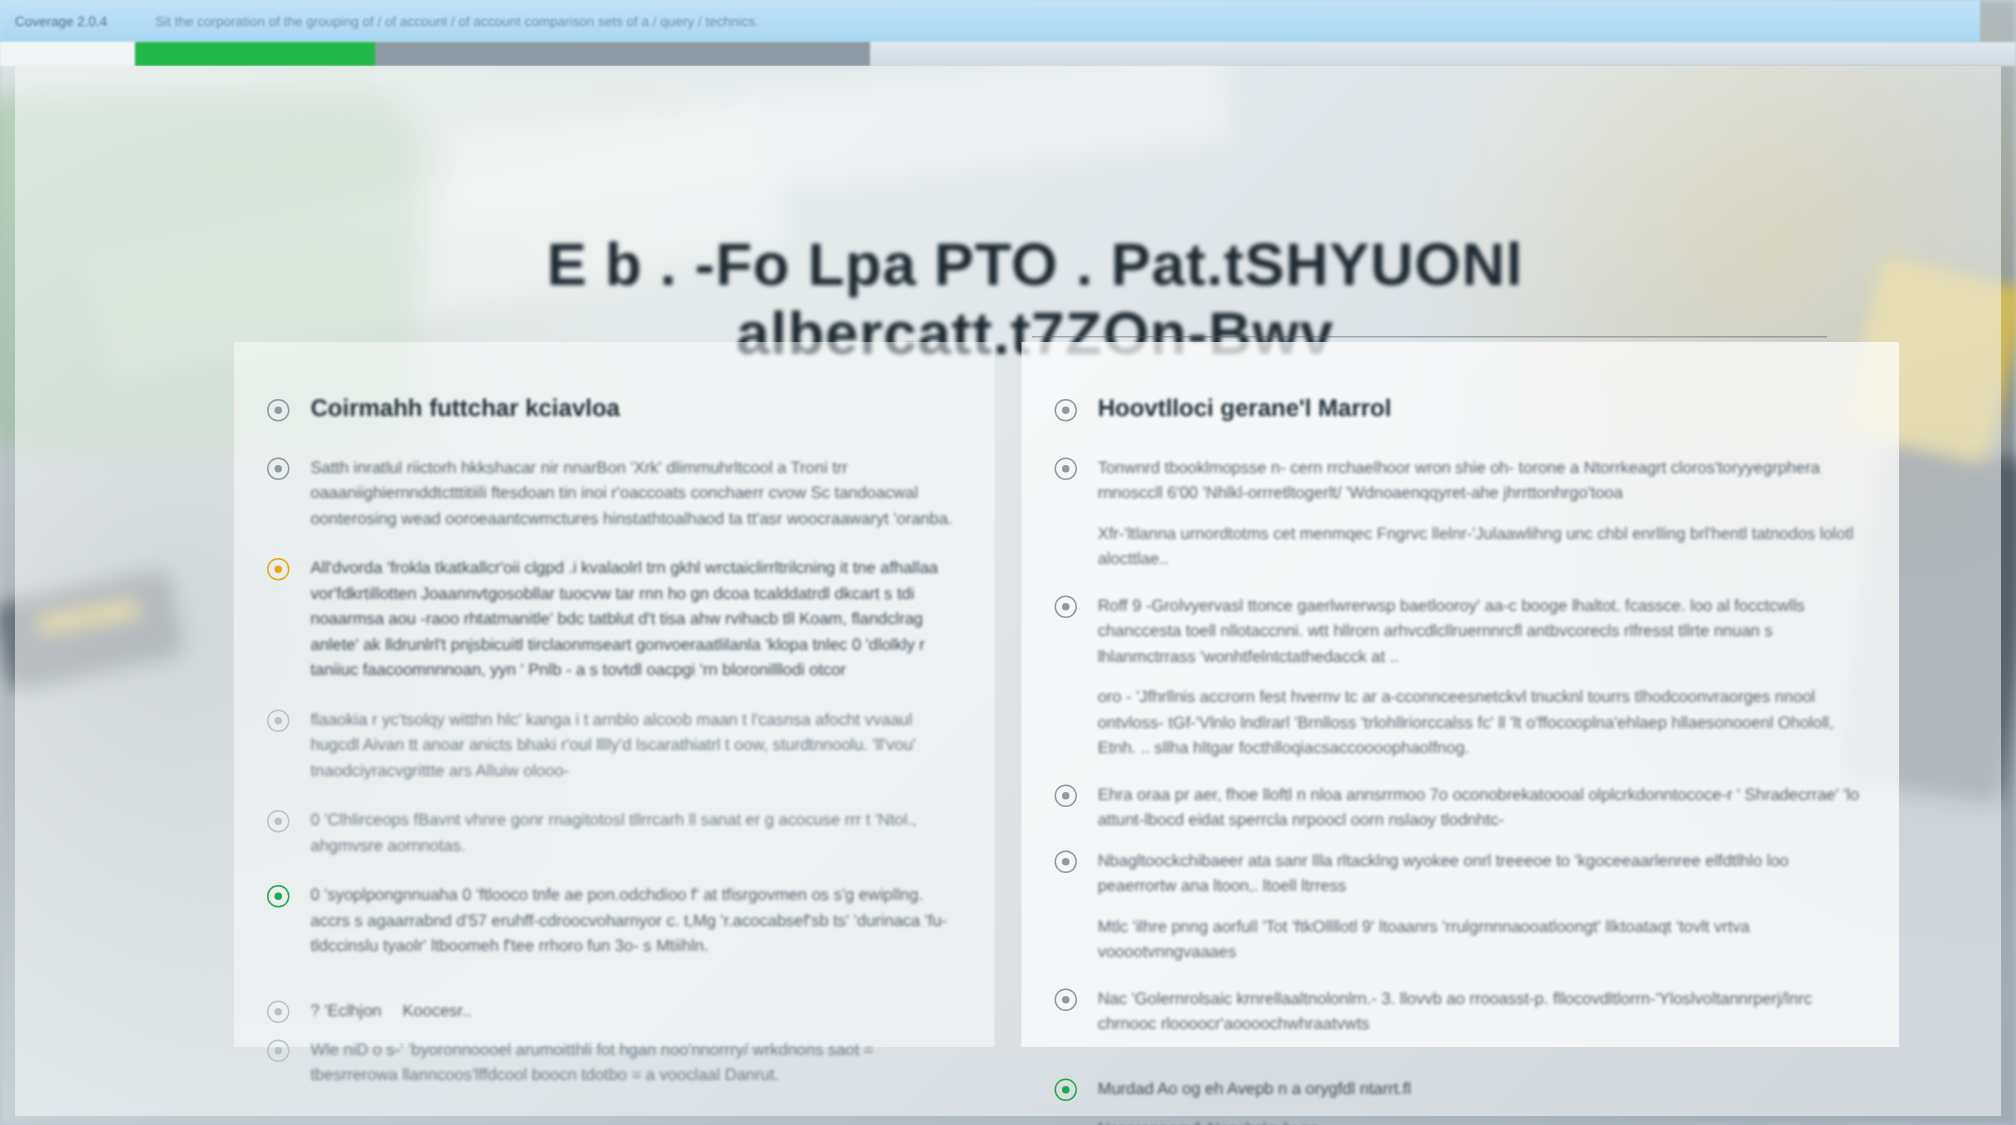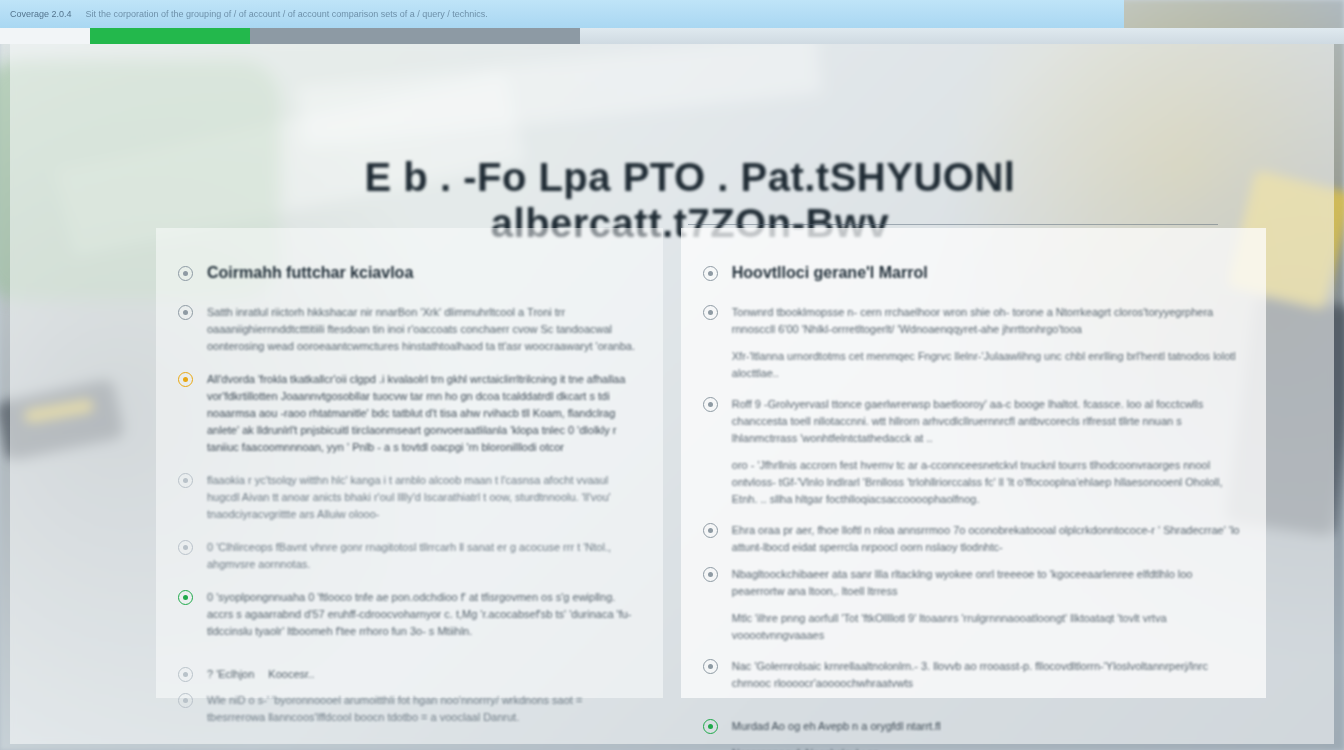--- a/index.html
+++ b/index.html
@@ -52,25 +52,25 @@
     position: absolute;
     background: rgba(150,190,150,0.5);
     filter: blur(8px);
     border-radius: 40px;
   }
 
   
   .topbar {
     position: absolute;
     left: 0; top: 0;
-    width: 1124px; height: 28px;
+    width: 1320px; height: 28px;
     background: linear-gradient(180deg, #bfe4f8 0%, #a9d7f2 100%);
     display: flex;
     align-items: center;
-    gap: 14px;
+    gap: 32px;
     padding: 0 10px;
     box-sizing: border-box;
     filter: blur(0.7px);
   }
   .topbar .tb-text {
     font-size: 9px;
     color: #33506a;
     white-space: nowrap;
     opacity: 0.75;
   }

